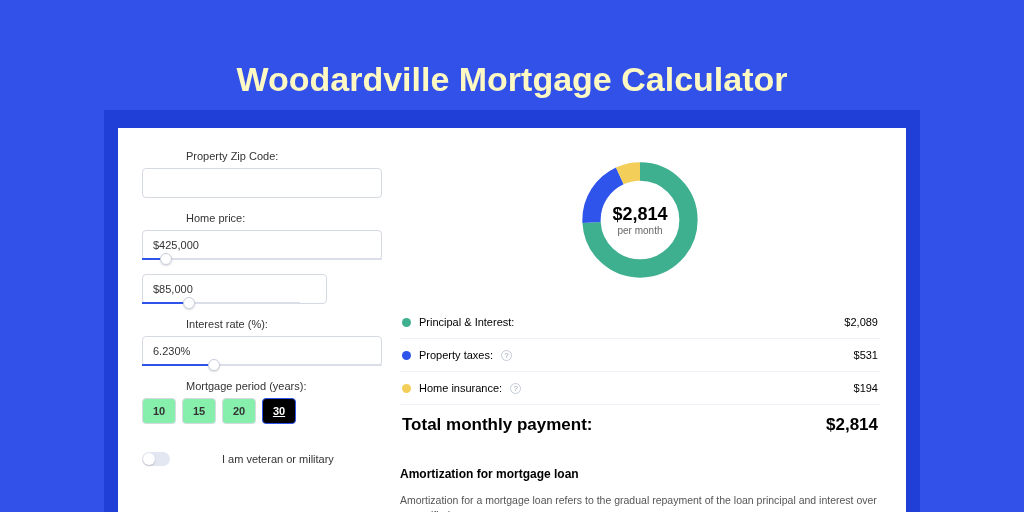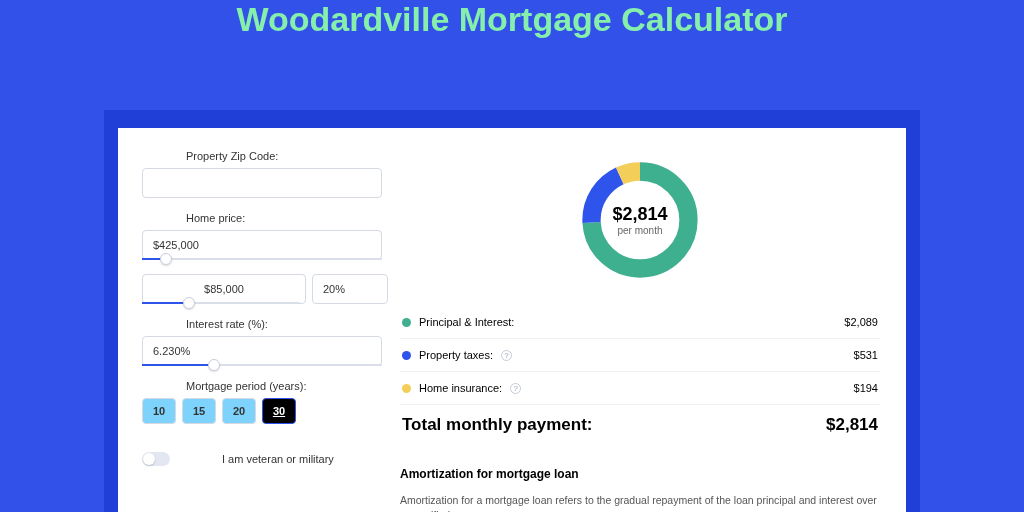--- a/index.html
+++ b/index.html
@@ -5,24 +5,25 @@
   * { box-sizing: border-box; margin: 0; padding: 0; }
   body {
     width: 1024px;
     height: 512px;
     background: #3151e8;
     font-family: -apple-system, BlinkMacSystemFont, "Segoe UI", Arial, sans-serif;
     overflow: hidden;
     position: relative;
   }
   .title {
-    color: #86efac;
+    color: #fef9c3;
     font-size: 34px;
     font-weight: 800;
     text-align: center;
+    padding-top: 60px;
   }
   .stage {
     position: absolute;
     top: 110px;
     left: 104px;
     width: 816px;
     background: #1f3fd6;
     padding-top: 18px;
   }
   .panel {
@@ -60,28 +61,28 @@
     background: #2f54eb;
   }
   .slider .thumb {
     position: absolute; top: 50%; width: 12px; height: 12px;
     border-radius: 50%; background: #fff;
     border: 1px solid #c9cfdd;
     box-shadow: 0 1px 2px rgba(0,0,0,.15);
     transform: translate(-50%, -50%);
   }
   .dp-row { display: flex; gap: 6px; }
-  .dp-row .field.amount { width: 185px; text-align: center; }
+  .dp-row .field.amount { width: 185px; }
   .dp-row .field.pct { width: 76px; }
   .periods { display: flex; gap: 6px; }
   .period-btn {
     width: 34px; height: 26px;
     border: 1px solid #d5d9e2;
     border-radius: 4px;
-    background: #7dd3fc;
+    background: #86efac;
     font-size: 11px; font-weight: 600;
     color: #333;
     display: flex; align-items: center; justify-content: center;
     cursor: pointer;
   }
   .period-btn.active {
     background: #000000; color: #fff; border-color: #2f54eb; text-decoration: underline;
   }
   .toggle-row { display: flex; align-items: center; gap: 8px; margin-top: 28px; }
   .toggle {
@@ -145,21 +146,20 @@
         <input class="field" value="$425,000" style="">
         <div class="slider">
           <div class="fill" style="width:10%"></div>
           <div class="thumb" style="left:10%"></div>
         </div>
       </div>
 
       <div class="row">
         <div class="dp-row">
           <input class="field amount" value="$85,000" style="">
-          <input class="field pct" value="20%" style="">
         </div>
         <div class="slider" style="width:158px">
           <div class="fill" style="width:30%"></div>
           <div class="thumb" style="left:30%"></div>
         </div>
       </div>
 
       <div class="row">
         <label class="lbl">Interest rate (%):</label>
         <input class="field" value="6.230%" style="">

